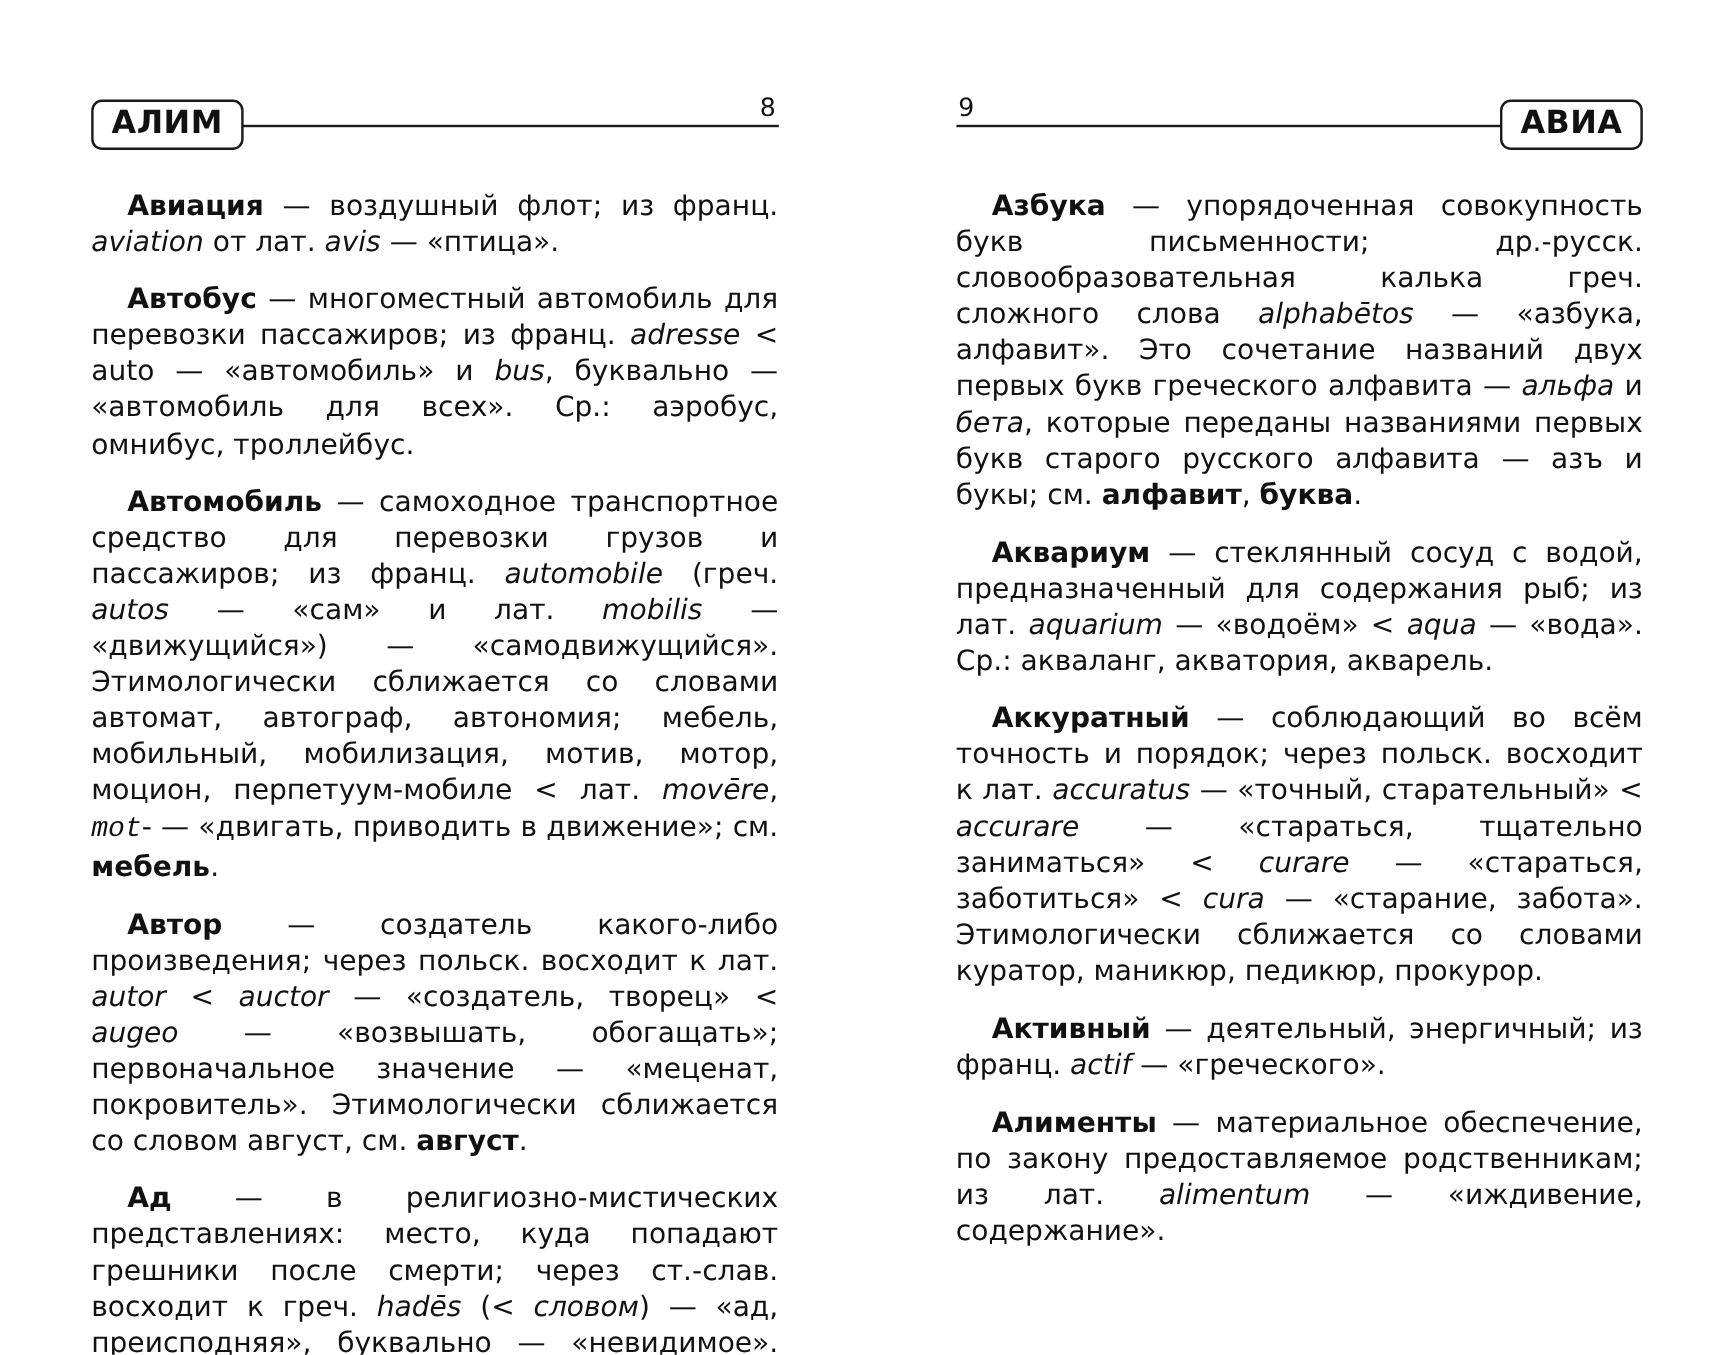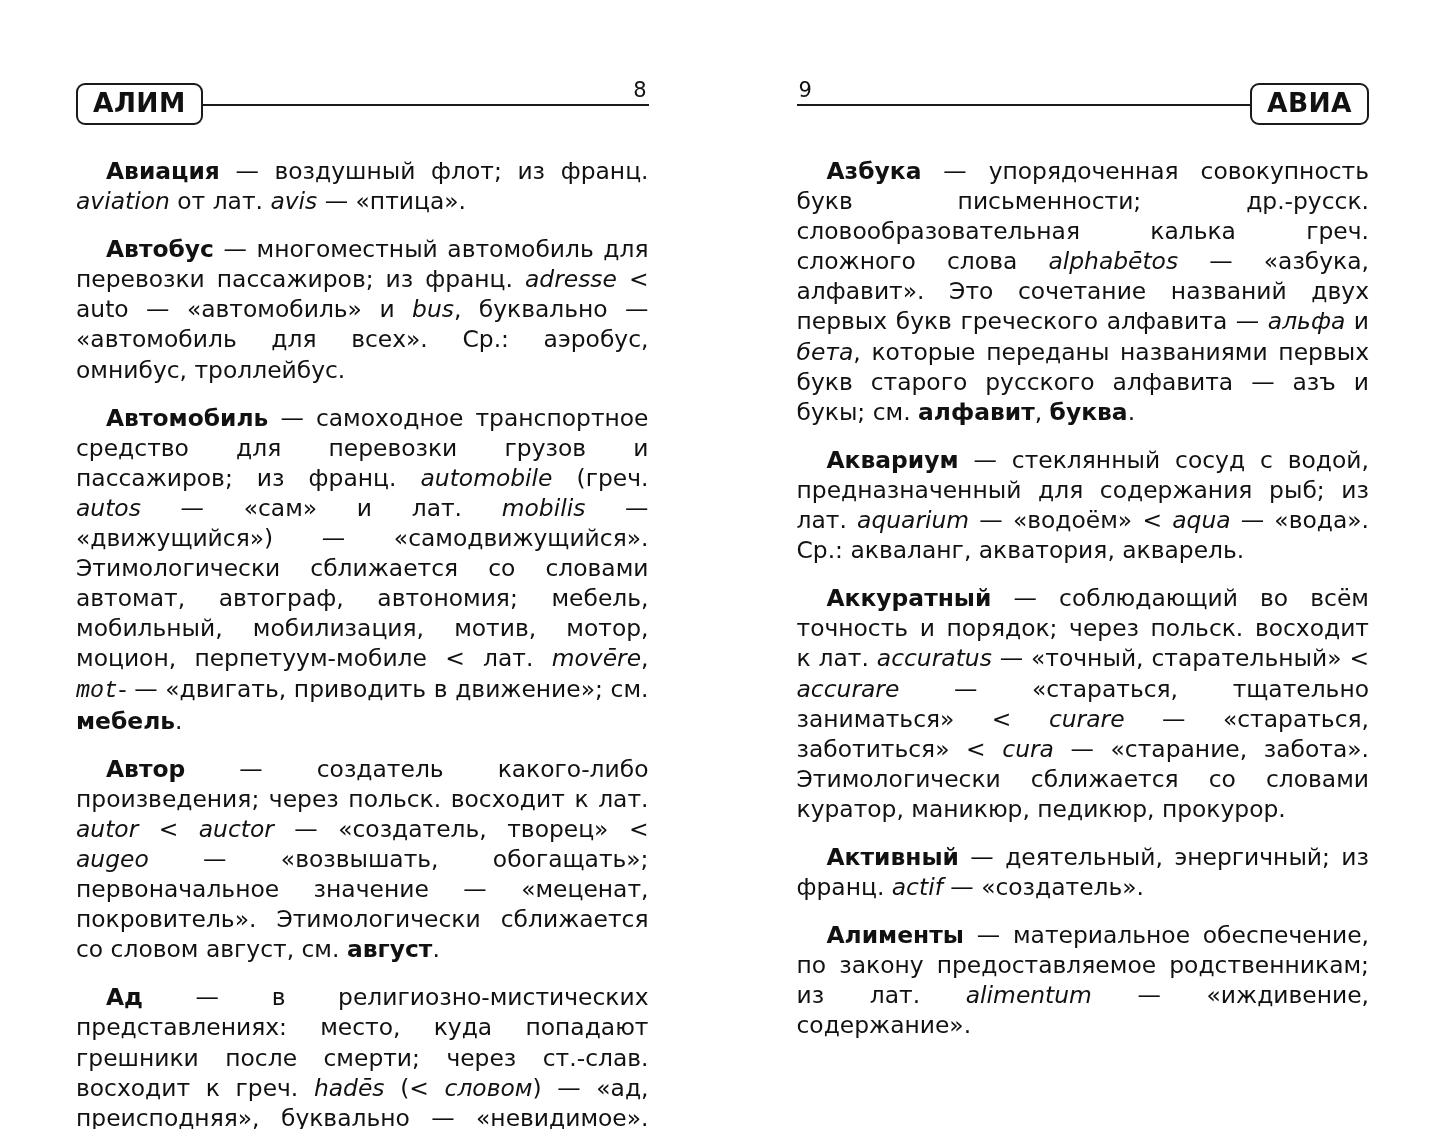--- a/index.html
+++ b/index.html
@@ -133,18 +133,18 @@
       <div class="rule-wrap">
         <div class="rule"></div>
         <div class="folio folio-right">9</div>
       </div>
     </div>
 
     <div class="column">
         <p class="entry"><span class="hw">Азбука</span><span> — упорядоченная совокупность букв письменности; др.-русск. словообразовательная калька греч. сложного слова </span><span class="it">alphabētos</span><span> — «азбука, алфавит». Это сочетание названий двух первых букв греческого алфавита — </span><span class="it">альфа</span><span> и </span><span class="it">бета</span><span>, которые переданы названиями первых букв старого русского алфавита — азъ и букы; см. </span><span class="hw">алфавит</span><span>, </span><span class="hw">буква</span><span>.</span></p>
         <p class="entry"><span class="hw">Аквариум</span><span> — стеклянный сосуд с водой, предназначенный для содержания рыб; из лат. </span><span class="it">aquarium</span><span> — «водоём» &lt; </span><span class="it">aqua</span><span> — «вода». Ср.: акваланг, акватория, акварель.</span></p>
         <p class="entry"><span class="hw">Аккуратный</span><span> — соблюдающий во всём точность и порядок; через польск. восходит к лат. </span><span class="it">accuratus</span><span> — «точный, старательный» &lt; </span><span class="it">accurare</span><span> — «стараться, тщательно заниматься» &lt; </span><span class="it">curare</span><span> — «стараться, заботиться» &lt; </span><span class="it">cura</span><span> — «старание, забота». Этимологически сближается со словами куратор, маникюр, педикюр, прокурор.</span></p>
-        <p class="entry"><span class="hw">Активный</span><span> — деятельный, энергичный; из франц. </span><span class="it">actif</span><span> — «создатель».</span></p>
+        <p class="entry"><span class="hw">Активный</span><span> — деятельный, энергичный; из франц. </span><span class="it">actif</span><span> — «греческого».</span></p>
         <p class="entry"><span class="hw">Алименты</span><span> — материальное обеспечение, по закону предоставляемое родственникам; из лат. </span><span class="it">alimentum</span><span> — «иждивение, содержание».</span></p>
       </div>
   </div>
 
 </div>
 
 </body></html>

